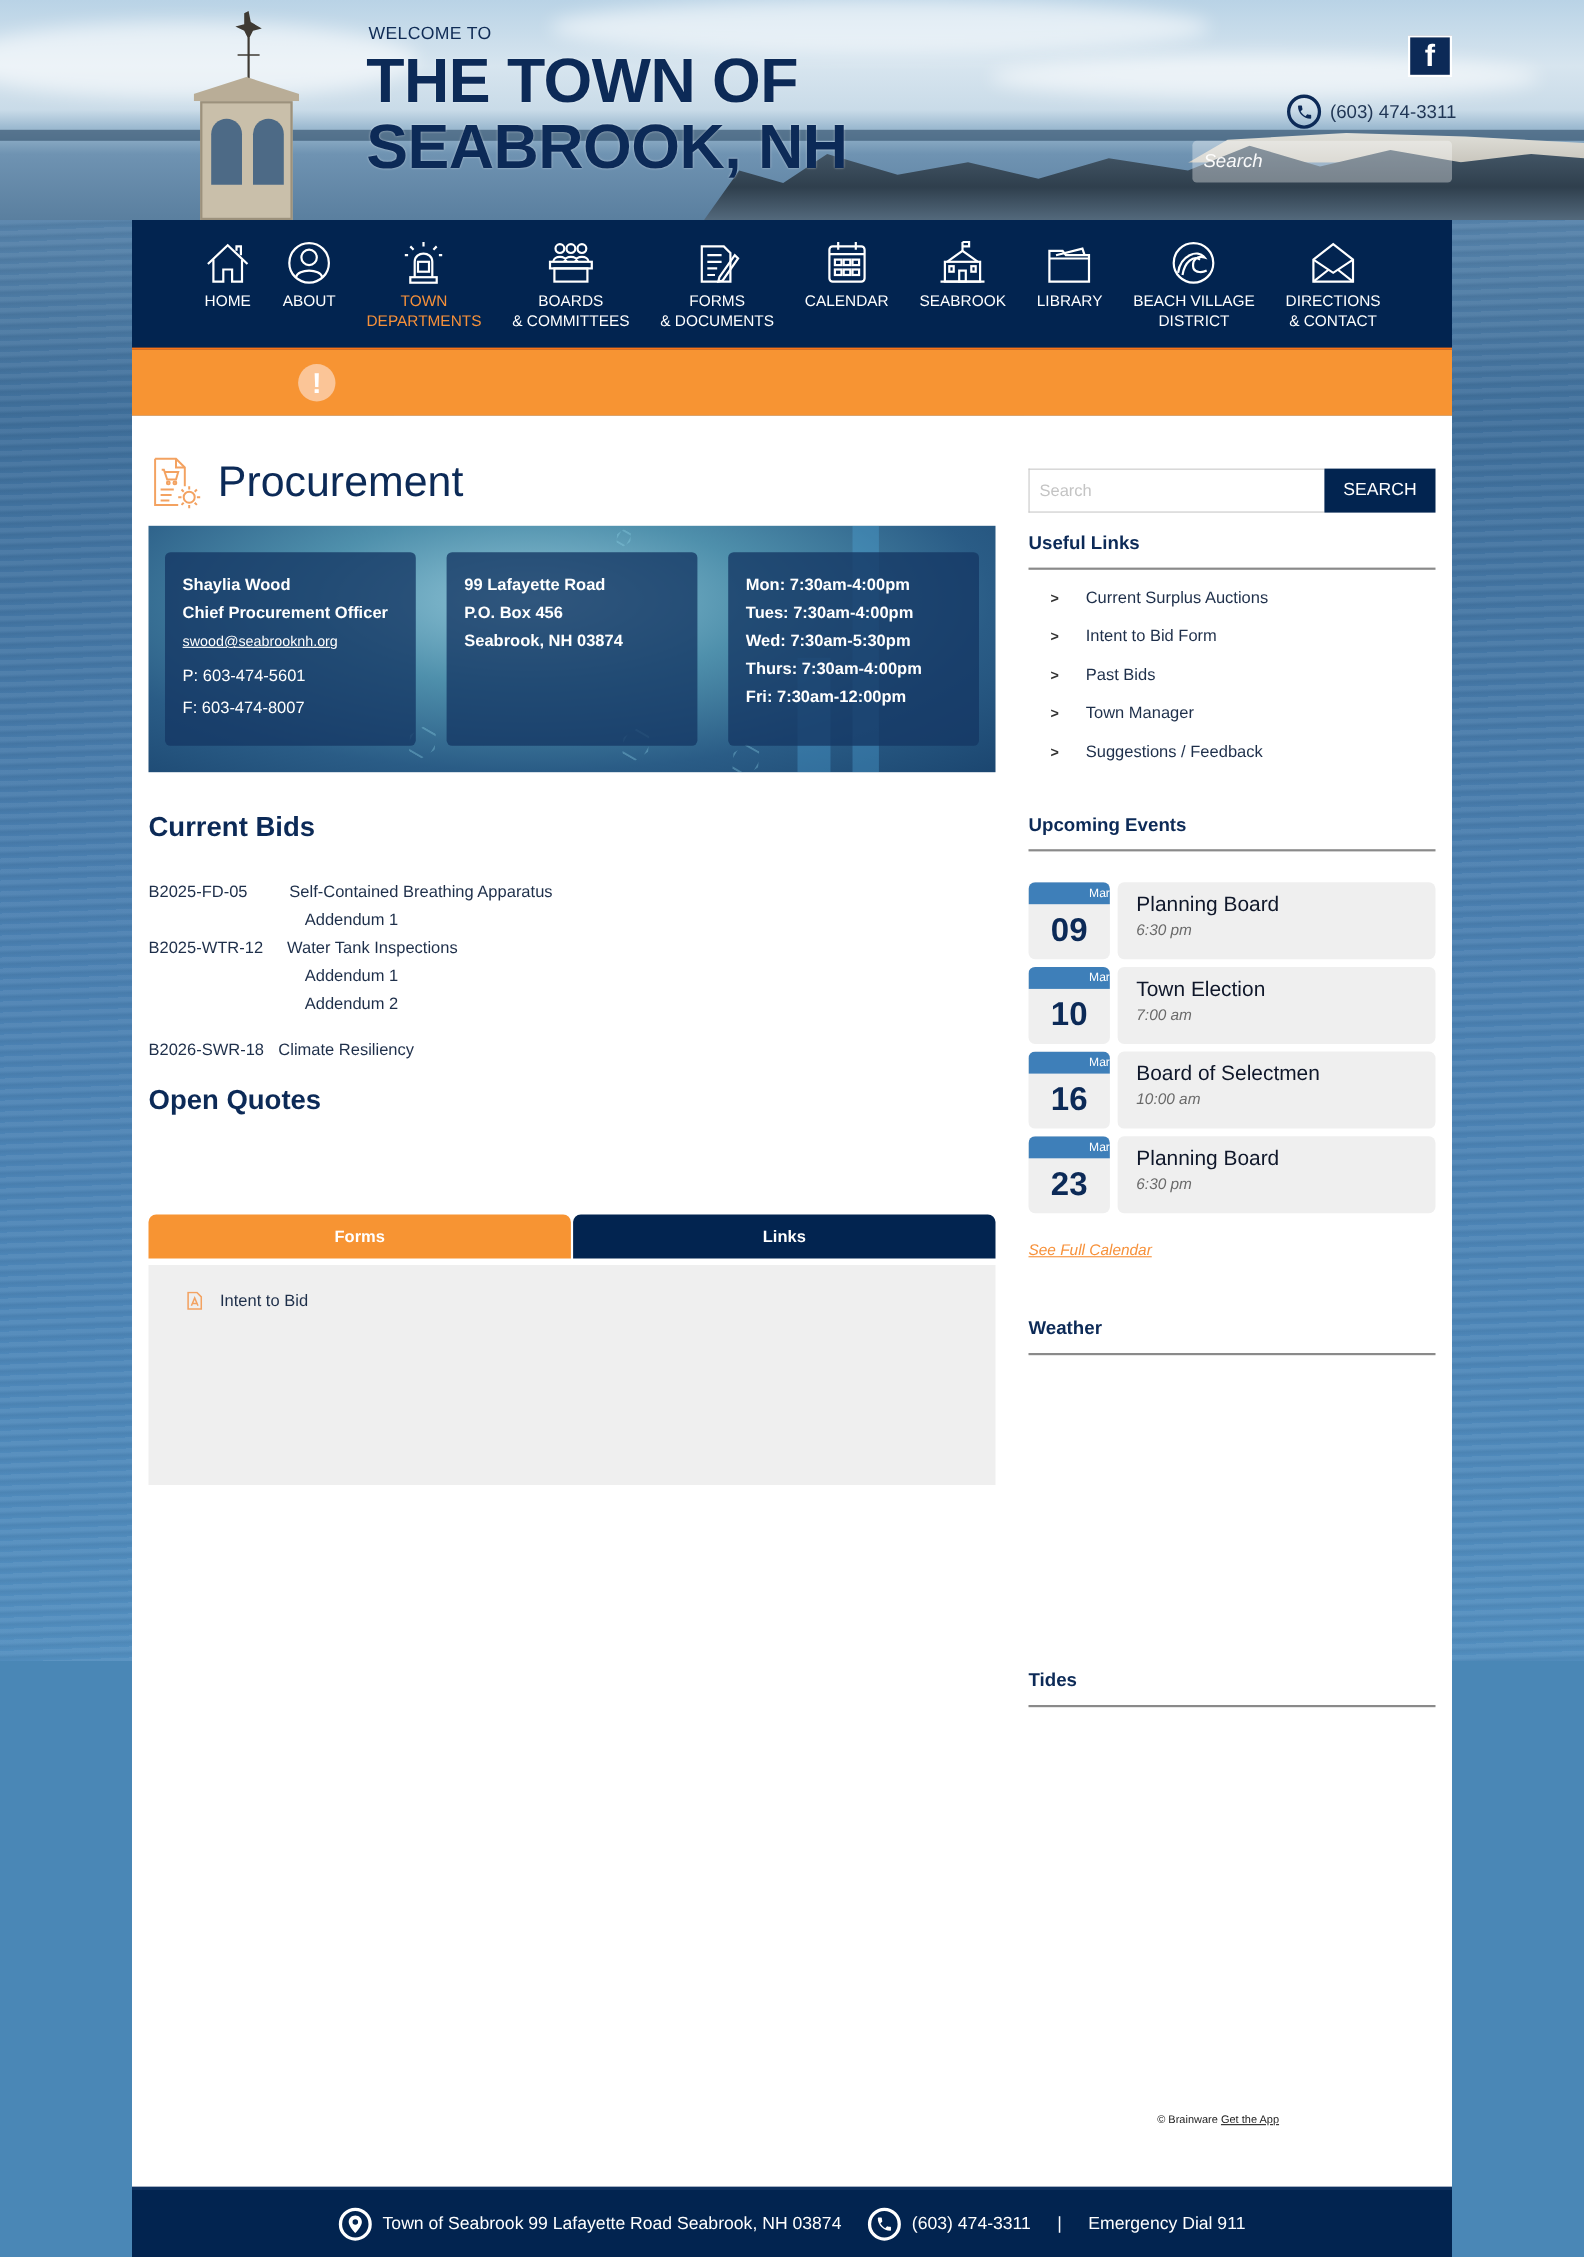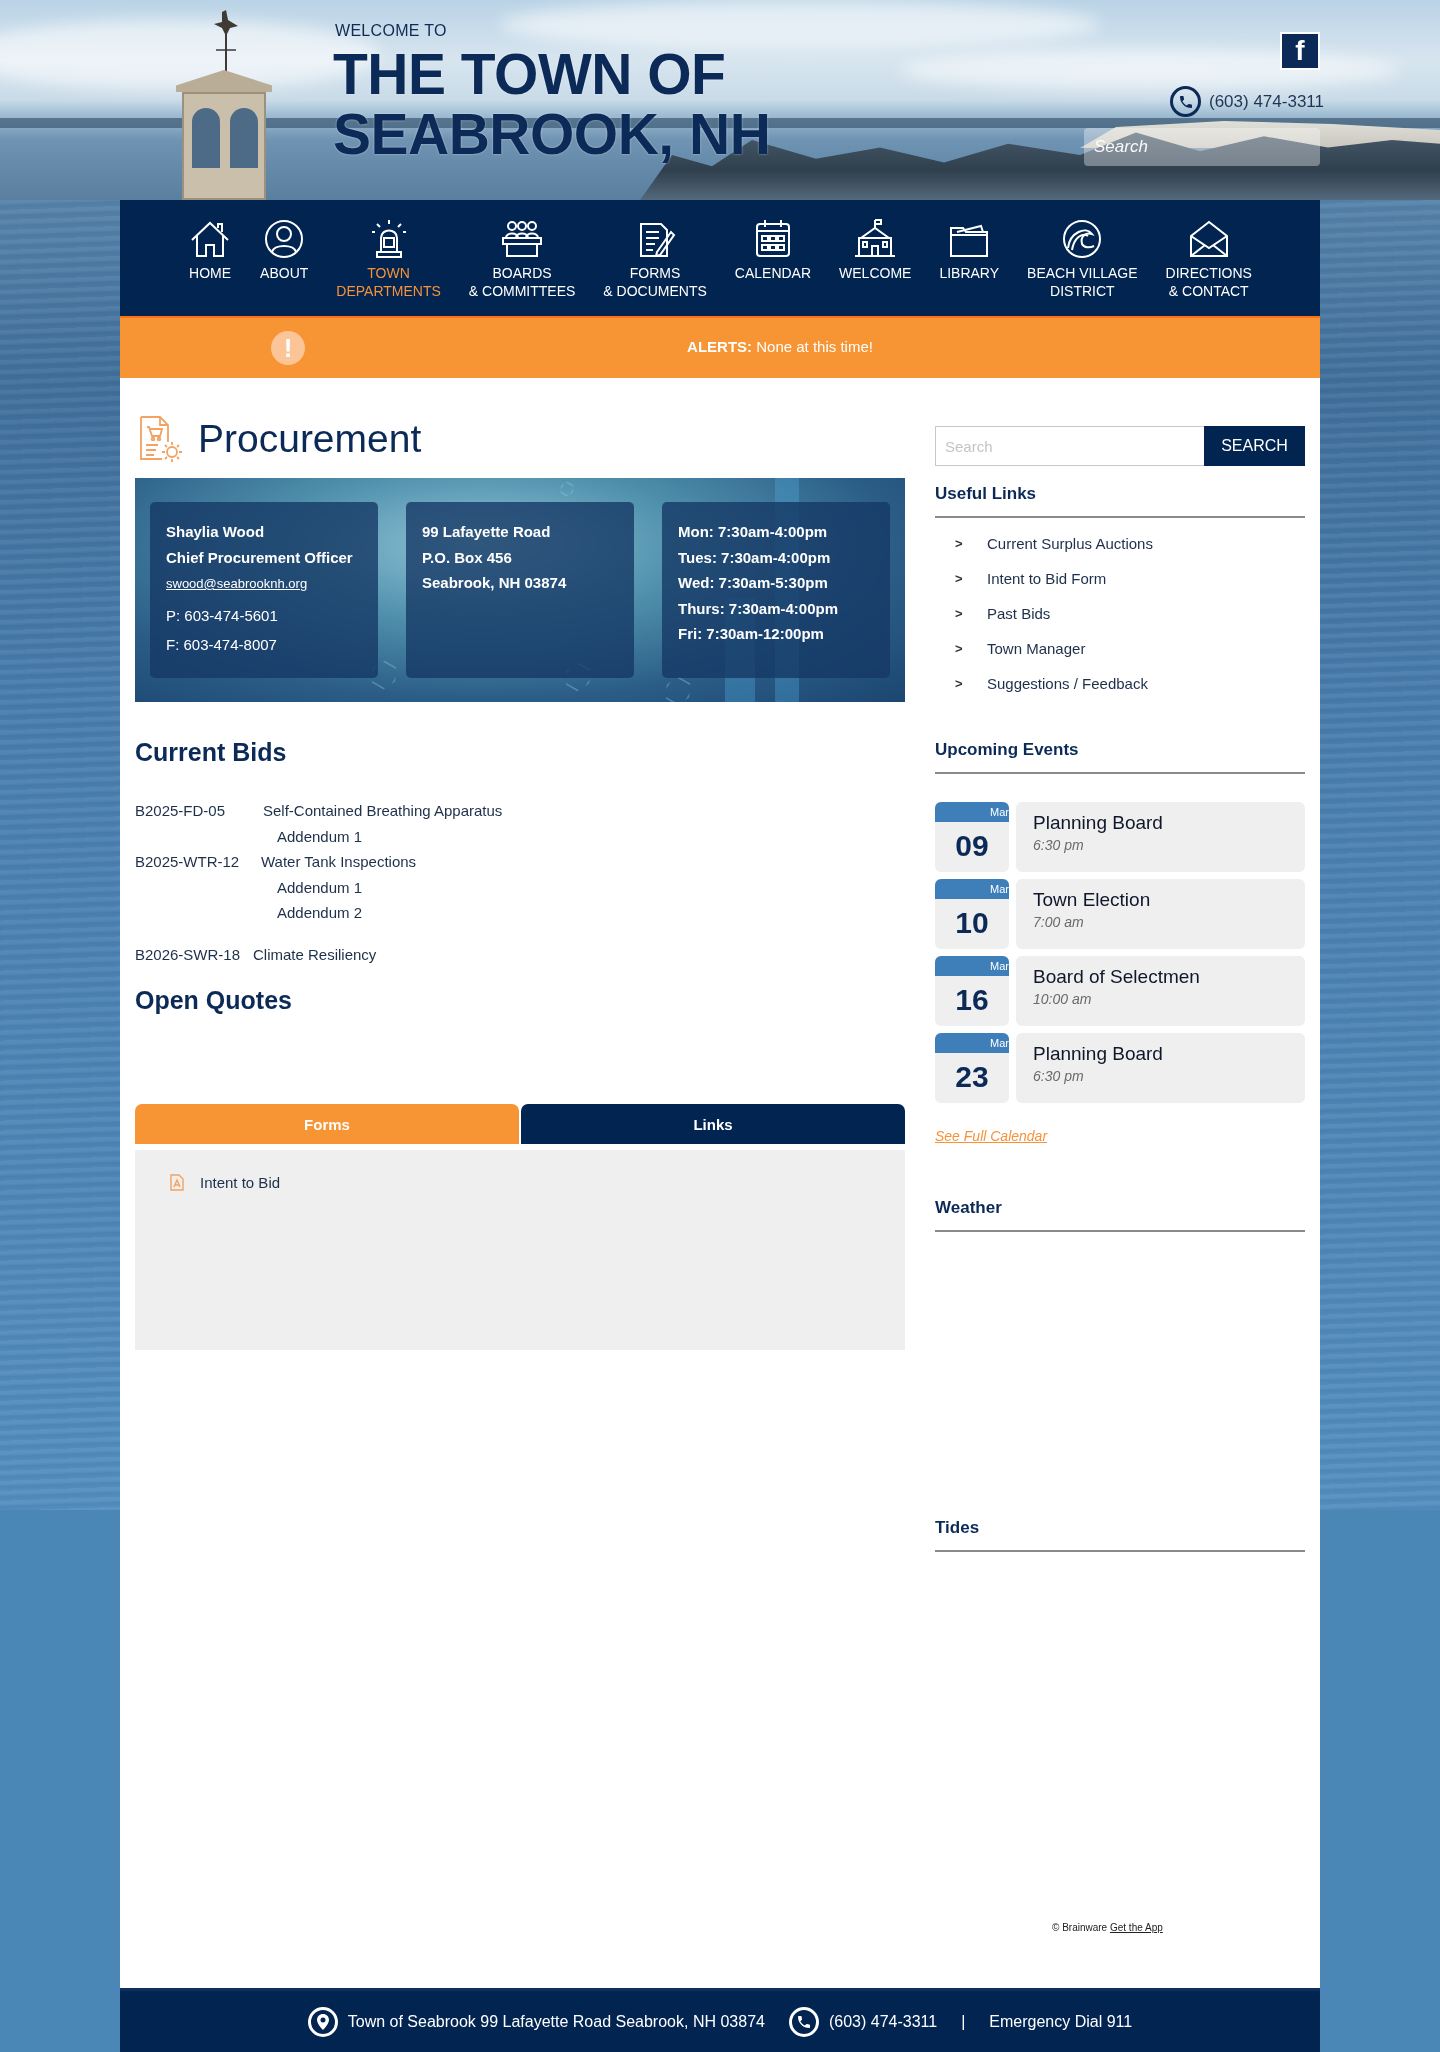--- a/index.html
+++ b/index.html
@@ -376,21 +376,21 @@
   <a class="nav-item" href="#">
     <svg viewBox="0 0 44 42" fill="none" stroke="#fff" stroke-width="2">
       <path d="M22 2 V10 M22 2 H28 V6 H22"></path>
         <path d="M8 20 L22 10 L36 20"></path>
         <rect x="6" y="20" width="32" height="18"></rect>
       <rect x="19" y="28" width="6" height="10"></rect>
         <rect x="10" y="24" width="4" height="5"></rect>
         <rect x="30" y="24" width="4" height="5"></rect>
         <path d="M2 38 H42"></path>
     </svg>
-    <span class="lbl">WELCOME</span>
+    <span class="lbl">SEABROOK</span>
   </a>
   <a class="nav-item" href="#">
     <svg viewBox="0 0 44 42" fill="none" stroke="#fff" stroke-width="2">
       <path d="M4 10 H16 L19 14 H40 V38 H4 Z"></path>
         <path d="M4 17 H40"></path>
         <path d="M10 14 L34 8 L36 14"></path>
     </svg>
     <span class="lbl">LIBRARY</span>
   </a>
   <a class="nav-item" href="#">
@@ -408,24 +408,20 @@
         <path d="M4 18 L22 30 L40 18"></path>
         <path d="M4 38 L18 27 M40 38 L26 27"></path>
     </svg>
     <span class="lbl">DIRECTIONS
 &amp; CONTACT</span>
   </a>
 </nav>
 
 <div class="alert">
   <div class="alert-icon">!</div>
-  <div class="alert-text">
-    <b>ALERTS:</b>
-    <span>None at this time!</span>
-  </div>
 </div>
 
 <div class="panel">
 
   <div class="page-title-row">
     <svg width="46" height="50" viewBox="0 0 46 50" fill="none" stroke="#f3a261" stroke-width="1.8">
       <path d="M3 3 H22 L30 11 V28"></path>
         <path d="M3 3 V45 H24"></path>
         <path d="M22 3 V11 H30"></path>
       <path d="M9 13 H11 L14 22 H22 L24 15 H12"></path>

